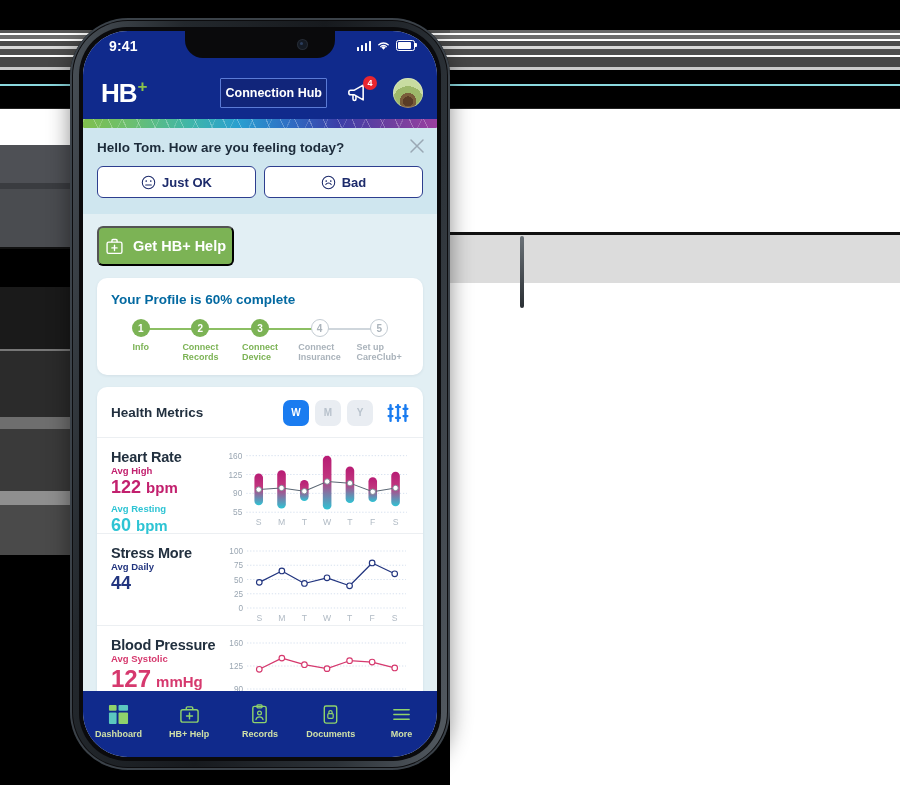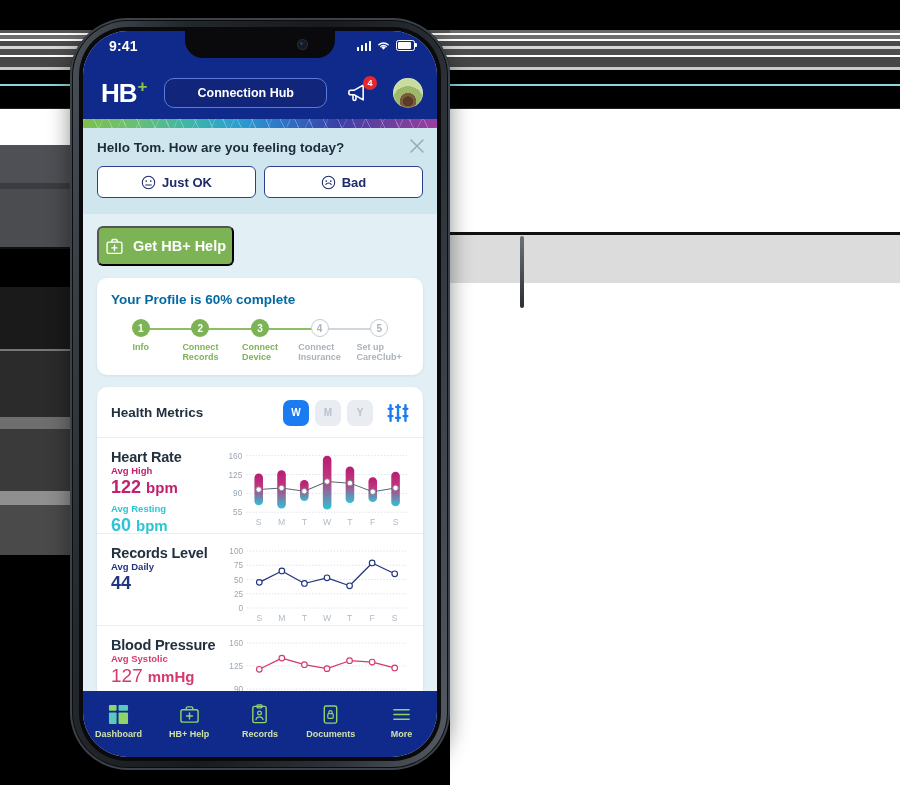--- a/index.html
+++ b/index.html
@@ -71,22 +71,22 @@
   .batt i{position:absolute;left:1px;top:1px;bottom:1px;width:13px;background:#fff;border-radius:1px;}
 
   
   .appbar {
     background:#102a8c; height:52px; display:flex; align-items:center;
     padding: 0 14px 0 18px; box-sizing:border-box; gap:10px;
   }
   .logo { color:#fff; font-size:26px; font-weight:700; letter-spacing:-1px; line-height:1; position:relative; display:flex; align-items:flex-start;}
   .logo .plus { color:#8bc34a; font-size:17px; font-weight:700; margin-left:1px; margin-top:-2px;}
   .hub-btn {
-    margin-left:auto; background:#11257a; border:1.5px solid #5b7bd6; border-radius:10px;
-    color:#fff; font-size:12.5px; font-weight:700; padding:7px 32px; white-space:nowrap;
+    margin-left:auto; background:#11257a; border:1.5px solid #5b7bd6; border-radius:1px;
+    color:#fff; font-size:12.5px; font-weight:700; padding:7px 4px; white-space:nowrap;
   }
   .bell-wrap{ position:relative; margin-left:10px; width:24px;height:22px; }
   .badge {
     position:absolute; right:-6px; top:-6px; min-width:14px; height:14px; background:#e8262f;
     color:#fff; border-radius:8px; font-size:9px; font-weight:700; display:flex;
     align-items:center; justify-content:center; padding:0 3px; box-sizing:border-box;
   }
   .avatar {
     width:30px;height:30px;border-radius:50%; margin-left:12px; overflow:hidden;
     background: radial-gradient(circle at 50% 78%, #5a3c26 0 18%, #7a5c3a 18% 30%, #9db86a 30% 55%, #c8dca0 55% 100%);
@@ -421,21 +421,21 @@
                     <text x="86.42857142857143" y="75" text-anchor="middle" font-size="8.6" fill="#b0bac4" font-family="&quot;Liberation Sans&quot;, sans-serif">T</text>
                     <text x="109.00000000000001" y="75" text-anchor="middle" font-size="8.6" fill="#b0bac4" font-family="&quot;Liberation Sans&quot;, sans-serif">W</text>
                     <text x="131.57142857142858" y="75" text-anchor="middle" font-size="8.6" fill="#b0bac4" font-family="&quot;Liberation Sans&quot;, sans-serif">T</text>
                     <text x="154.14285714285714" y="75" text-anchor="middle" font-size="8.6" fill="#b0bac4" font-family="&quot;Liberation Sans&quot;, sans-serif">F</text>
                     <text x="176.71428571428572" y="75" text-anchor="middle" font-size="8.6" fill="#b0bac4" font-family="&quot;Liberation Sans&quot;, sans-serif">S</text>
                   </svg></div>
             </div>
 
             <div class="metric-row" style="height:92px;box-sizing:border-box;">
               <div class="metric-left">
-                <div class="m-title">Records Level</div>
+                <div class="m-title">Stress More</div>
                 <div class="m-sub" style="color:#22357f">Avg Daily</div>
                 <div class="m-val" style="color:#22357f">44</div>
               </div>
               <div class="metric-chart" id="stChart"><svg viewBox="0 0 192 80" width="100%" height="80">
                     <line x1="29" x2="188" y1="6" y2="6" stroke="#c7d5e8" stroke-width="0.7" stroke-dasharray="1.3 1.8"></line>
                     <text x="25" y="9" text-anchor="end" font-size="8.2" fill="#9aa6b2" font-family="&quot;Liberation Sans&quot;, sans-serif">100</text>
                     <line x1="29" x2="188" y1="20.25" y2="20.25" stroke="#c7d5e8" stroke-width="0.7" stroke-dasharray="1.3 1.8"></line>
                     <text x="25" y="23.25" text-anchor="end" font-size="8.2" fill="#9aa6b2" font-family="&quot;Liberation Sans&quot;, sans-serif">75</text>
                     <line x1="29" x2="188" y1="34.5" y2="34.5" stroke="#c7d5e8" stroke-width="0.7" stroke-dasharray="1.3 1.8"></line>
                     <text x="25" y="37.5" text-anchor="end" font-size="8.2" fill="#9aa6b2" font-family="&quot;Liberation Sans&quot;, sans-serif">50</text>
@@ -459,21 +459,21 @@
                     <text x="154.14285714285714" y="76" text-anchor="middle" font-size="8.6" fill="#b0bac4" font-family="&quot;Liberation Sans&quot;, sans-serif">F</text>
                     <text x="176.71428571428572" y="76" text-anchor="middle" font-size="8.6" fill="#b0bac4" font-family="&quot;Liberation Sans&quot;, sans-serif">S</text>
                   </svg></div>
             </div>
 
             <div class="metric-row" style="height:84px;box-sizing:border-box;">
               <div class="metric-left">
                 <div class="m-title">Blood Pressure</div>
                 <div class="m-sub" style="color:#d6396e">Avg Systolic</div>
                 <div class="m-val" style="color:#d6396e">
-                  <span style="font-size:19px;font-weight:400">127</span>
+                  <span style="font-size:24px;font-weight:700">127</span>
                   <span>mmHg</span>
                 </div>
               </div>
               <div class="metric-chart" id="bpChart"><svg viewBox="0 0 192 58" width="100%" height="58">
                     <line x1="29" x2="188" y1="6" y2="6" stroke="#c7d5e8" stroke-width="0.7" stroke-dasharray="1.3 1.8"></line>
                     <text x="25" y="9" text-anchor="end" font-size="8.2" fill="#9aa6b2" font-family="&quot;Liberation Sans&quot;, sans-serif">160</text>
                     <line x1="29" x2="188" y1="29" y2="29" stroke="#c7d5e8" stroke-width="0.7" stroke-dasharray="1.3 1.8"></line>
                     <text x="25" y="32" text-anchor="end" font-size="8.2" fill="#9aa6b2" font-family="&quot;Liberation Sans&quot;, sans-serif">125</text>
                     <line x1="29" x2="188" y1="52" y2="52" stroke="#c7d5e8" stroke-width="0.7" stroke-dasharray="1.3 1.8"></line>
                     <text x="25" y="55" text-anchor="end" font-size="8.2" fill="#9aa6b2" font-family="&quot;Liberation Sans&quot;, sans-serif">90</text>

